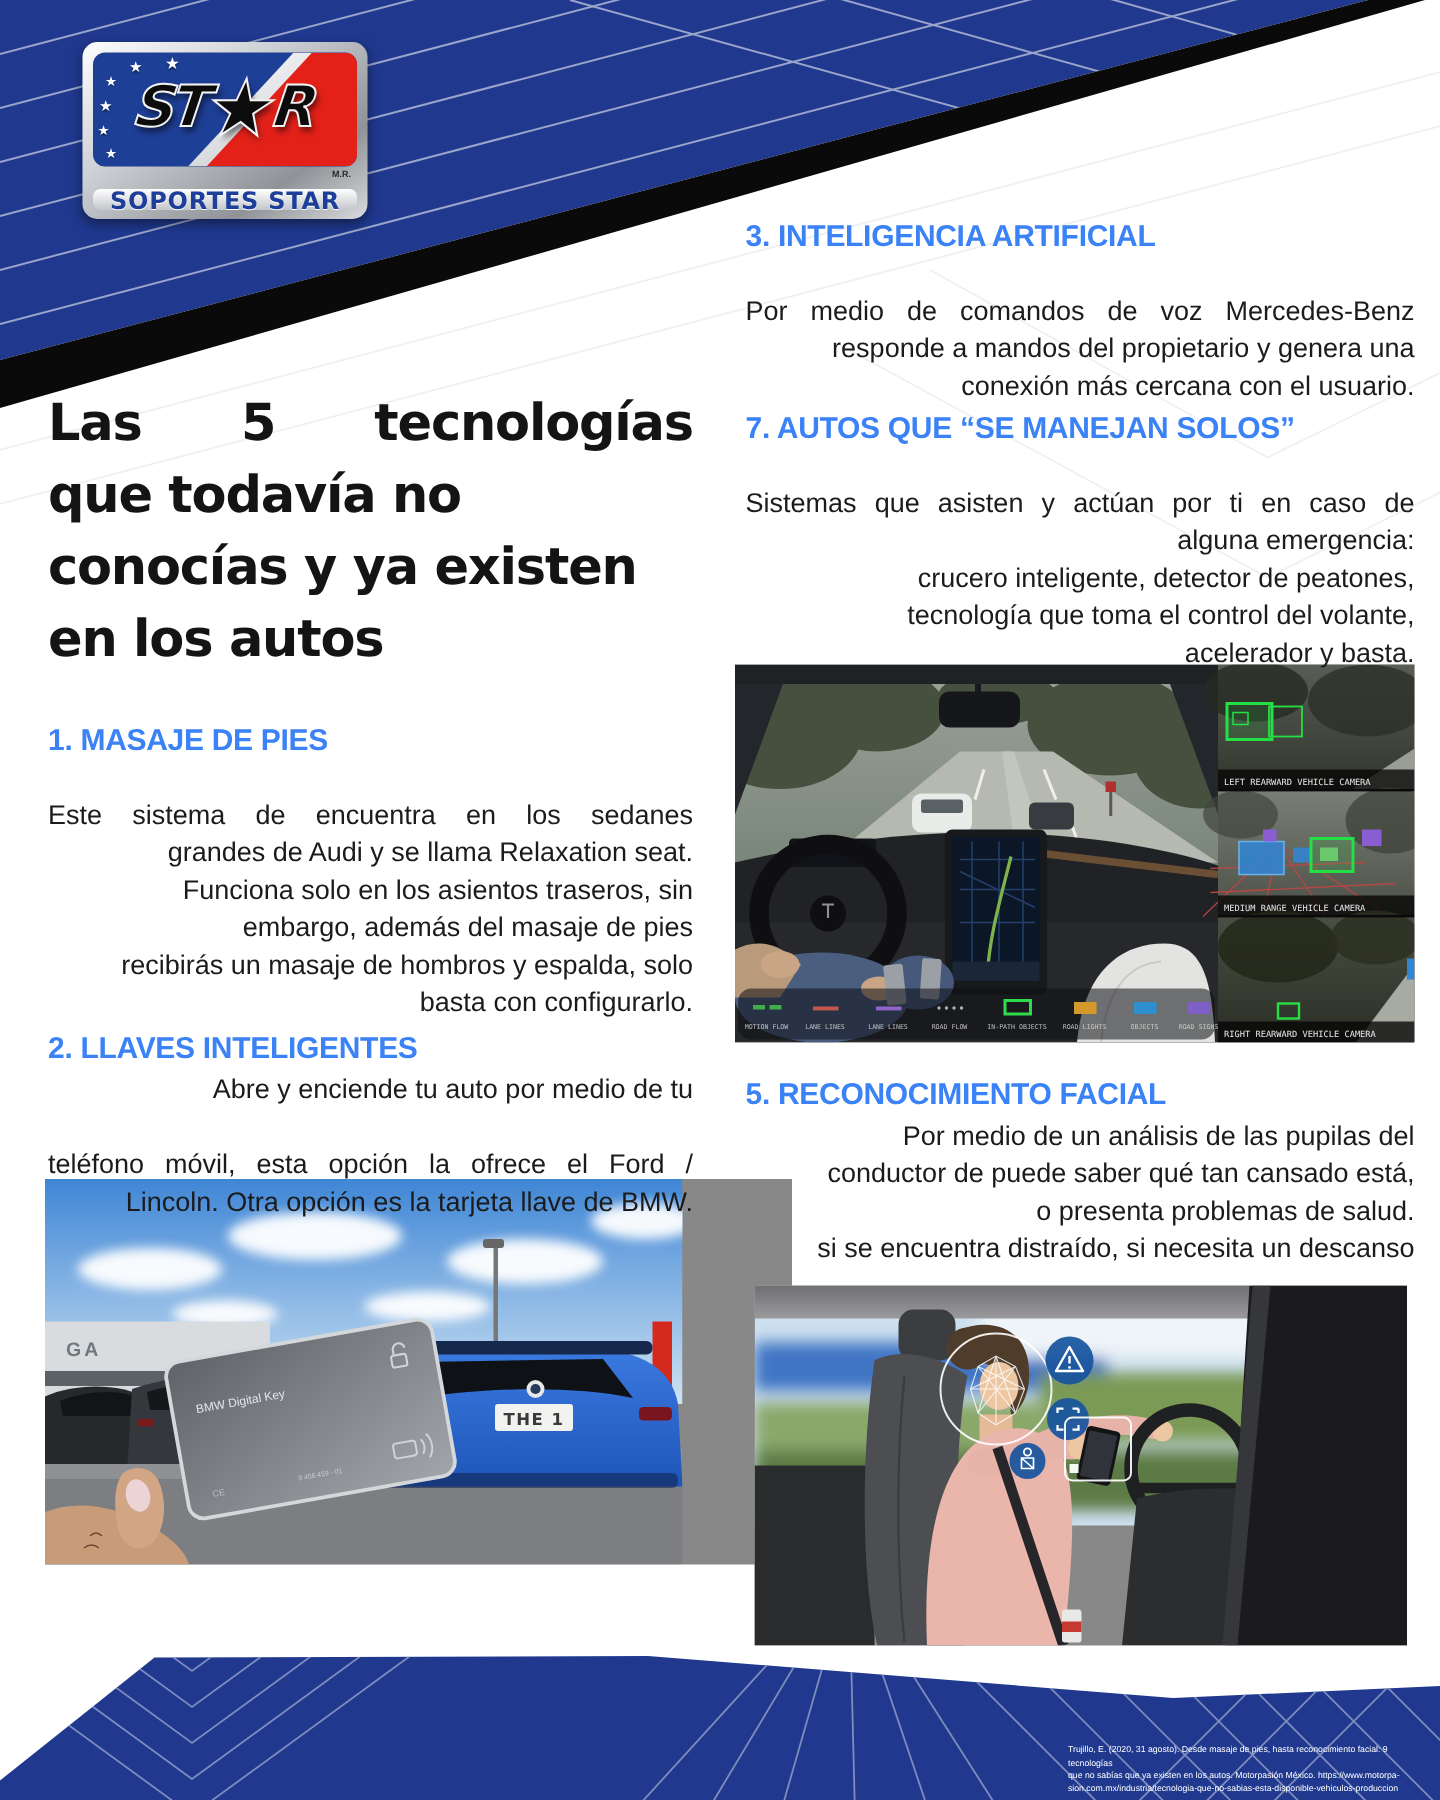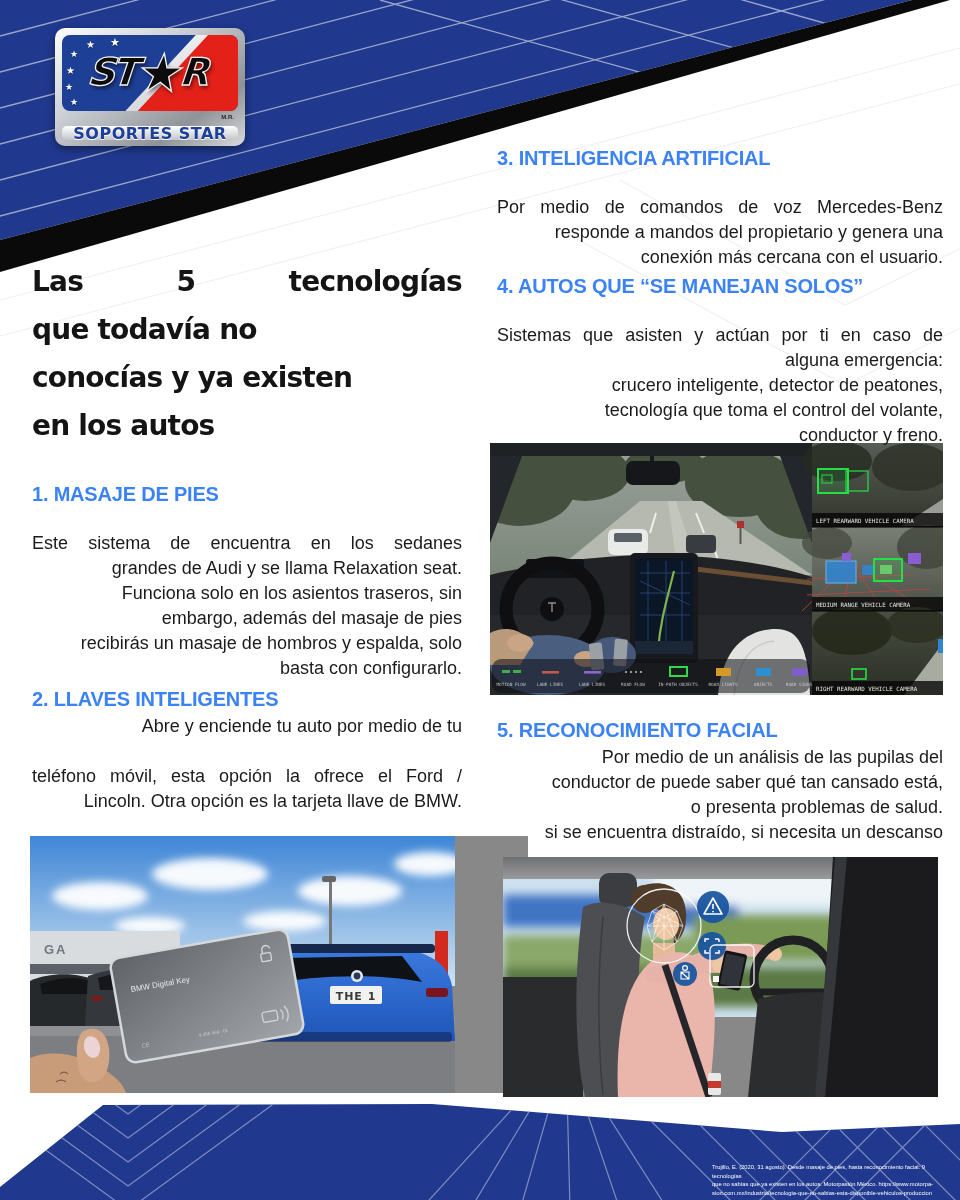--- a/index.html
+++ b/index.html
@@ -29,21 +29,21 @@
   .logo-star-row .big-star{font-size:52px;font-style:normal;vertical-align:-6px;letter-spacing:-2px;}
   .logo-mr{position:absolute;right:11px;top:86px;font-size:6px;font-weight:bold;color:#2a2a2a;z-index:2;}
   .logo-band{position:absolute;left:7px;right:7px;bottom:6px;height:14px;border-radius:5px;
         background:linear-gradient(#ffffff,#c3c6ca);display:flex;align-items:center;justify-content:center;}
   .logo-band span{font-family:"DejaVu Sans",sans-serif;font-weight:bold;font-size:16px;
         color:#1d3f9a;letter-spacing:.5px;text-shadow:0 1px 0 #fff;}
   .l-star{position:absolute;color:#fff;text-shadow:0 1px 1px rgba(0,0,0,.4);z-index:1;}
 
   
   .title-block{position:absolute;left:32px;top:258px;width:430px;z-index:2;}
-  .title-line{font-family:"DejaVu Sans",sans-serif;font-weight:bold;font-size:28px;
+  .title-line{font-family:"DejaVu Sans",sans-serif;font-weight:bold;font-size:34px;
         line-height:48px;letter-spacing:-.8px;color:#141414;}
   .title-line.just{text-align:justify;text-align-last:justify;}
   .section{position:absolute;z-index:2;}
   .sec-heading{font-family:Liberation Sans, sans-serif;font-weight:bold;font-size:20px;
         line-height:23px;letter-spacing:-.2px;color:#3b82f6;margin-bottom:3px;}
   .body-line{font-family:"Liberation Sans",sans-serif;font-size:18px;line-height:25px;color:#1b1b1b;text-align:right;}
   .body-line.just{text-align:justify;text-align-last:justify;margin-top:25px;}
 
   
   .img-frame{position:absolute;overflow:hidden;z-index:1;background:#888;}
@@ -133,37 +133,37 @@
   </div>
 
   <div class="section" style="left:497px;top:147px;width:446px">
     <div class="sec-heading">3. INTELIGENCIA ARTIFICIAL</div>
     <div class="body-line just">Por medio de comandos de voz Mercedes-Benz</div>
     <div class="body-line">responde a mandos del propietario y genera una</div>
     <div class="body-line">conexión más cercana con el usuario.</div>
   </div>
 
   <div class="section" style="left:497px;top:275px;width:446px">
-    <div class="sec-heading">4. AUTOS QUE “SE MANEJAN SOLOS”</div>
+    <div class="sec-heading">7. AUTOS QUE “SE MANEJAN SOLOS”</div>
     <div class="body-line just">Sistemas que asisten y actúan por ti en caso de</div>
     <div class="body-line">alguna emergencia:</div>
     <div class="body-line">crucero inteligente, detector de peatones,</div>
     <div class="body-line">tecnología que toma el control del volante,</div>
-    <div class="body-line">conductor y freno.</div>
+    <div class="body-line">acelerador y basta.</div>
   </div>
 
   <div class="section" style="left:497px;top:719px;width:446px">
     <div class="sec-heading">5. RECONOCIMIENTO FACIAL</div>
     <div class="body-line">Por medio de un análisis de las pupilas del</div>
     <div class="body-line">conductor de puede saber qué tan cansado está,</div>
     <div class="body-line">o presenta problemas de salud.</div>
     <div class="body-line">si se encuentra distraído, si necesita un descanso</div>
   </div>
 
-  <div class="img-frame" style="left:30px;top:836px;width:498px;height:257px">
+  <div class="img-frame" style="left:30px;top:786px;width:498px;height:257px">
     <svg width="425" height="257" viewBox="0 0 425 257">
       <defs>
         <linearGradient id="b-sky" x1="0" y1="0" x2="0" y2="1">
           <stop offset="0" stop-color="#3f86d6"></stop>
             <stop offset="1" stop-color="#cfe3f2"></stop>
         </linearGradient>
         <linearGradient id="b-blue" x1="0" y1="0" x2="0" y2="1">
           <stop offset="0" stop-color="#3a7ae0"></stop>
             <stop offset="1" stop-color="#1f55b8"></stop>
         </linearGradient>

